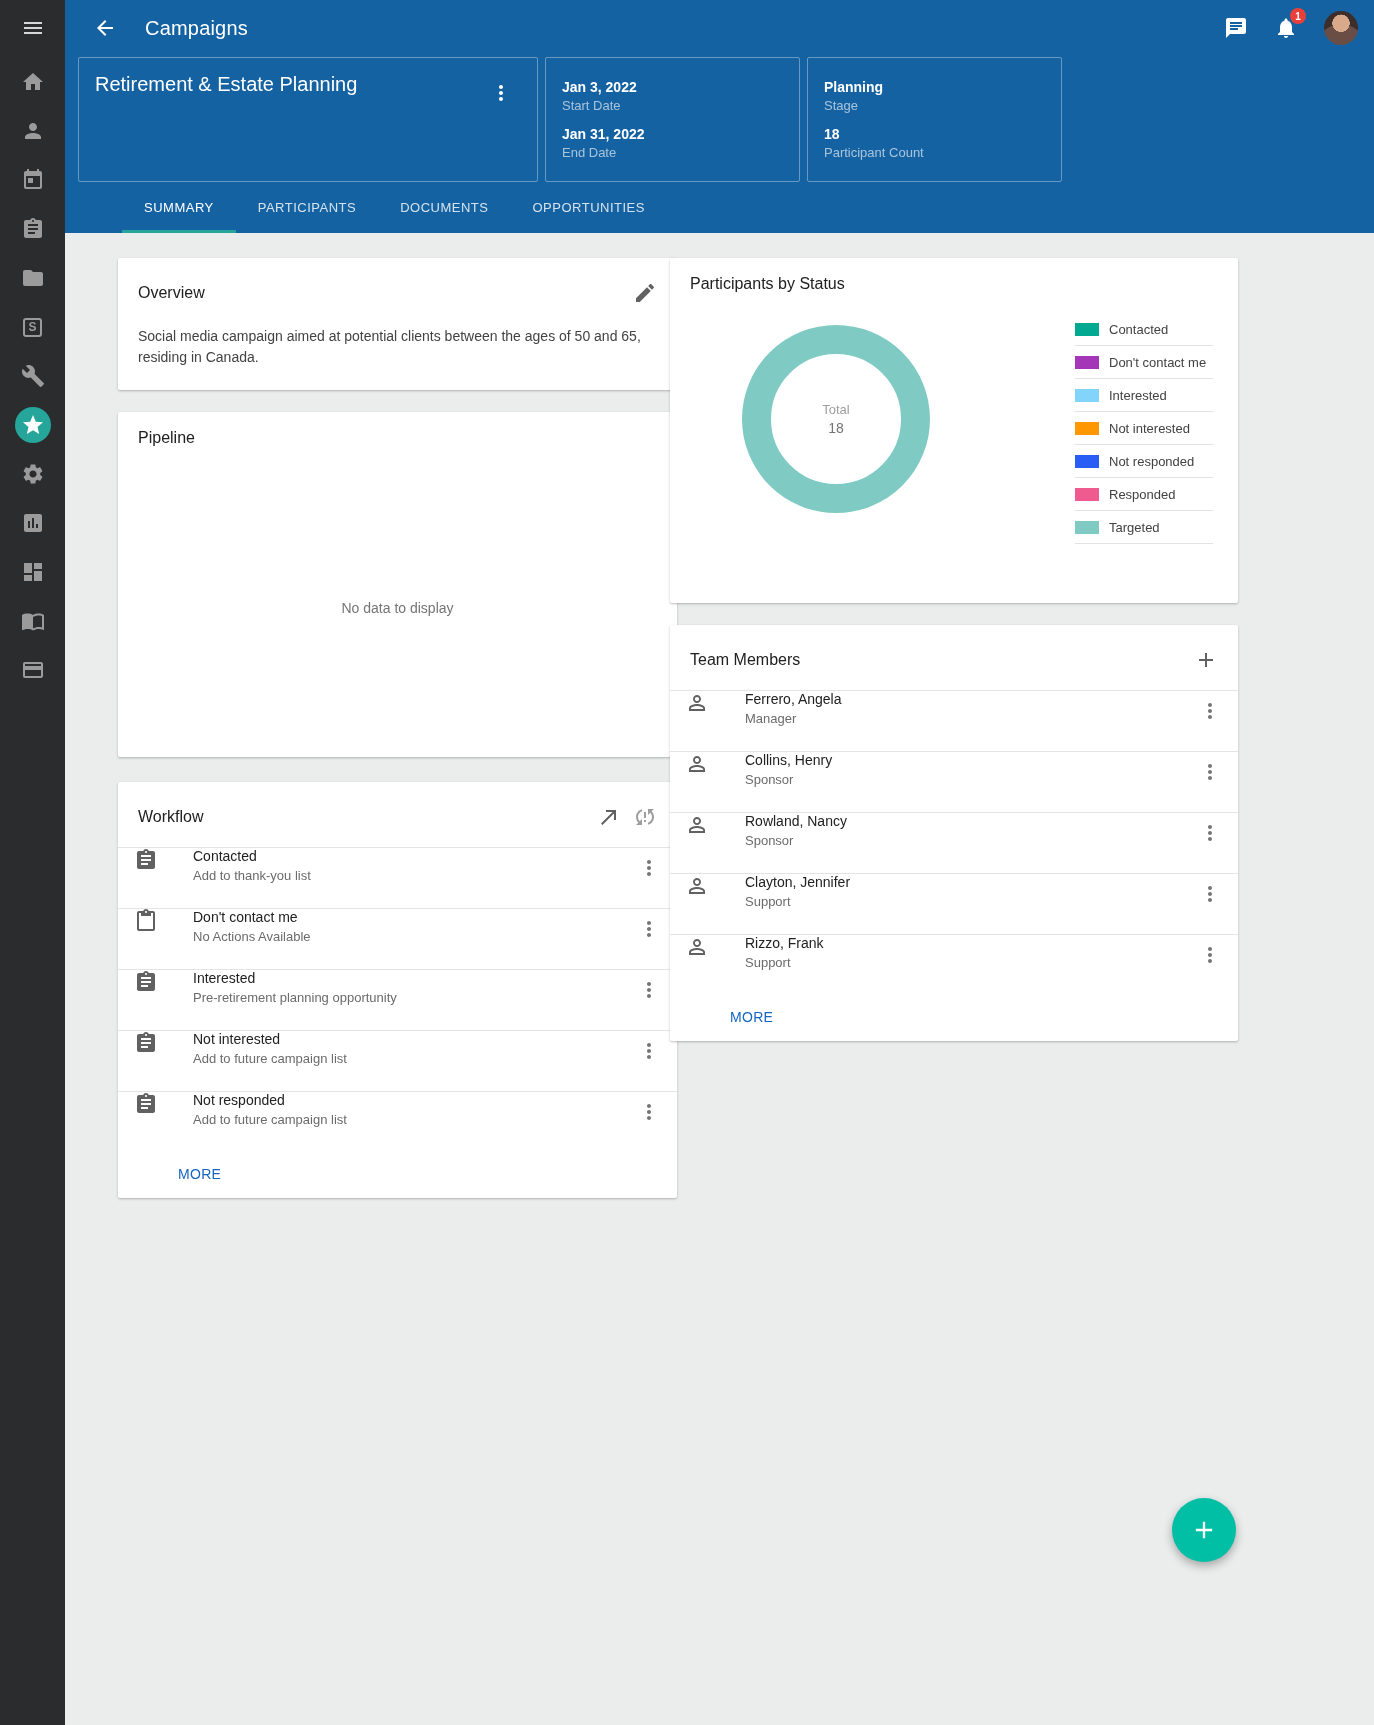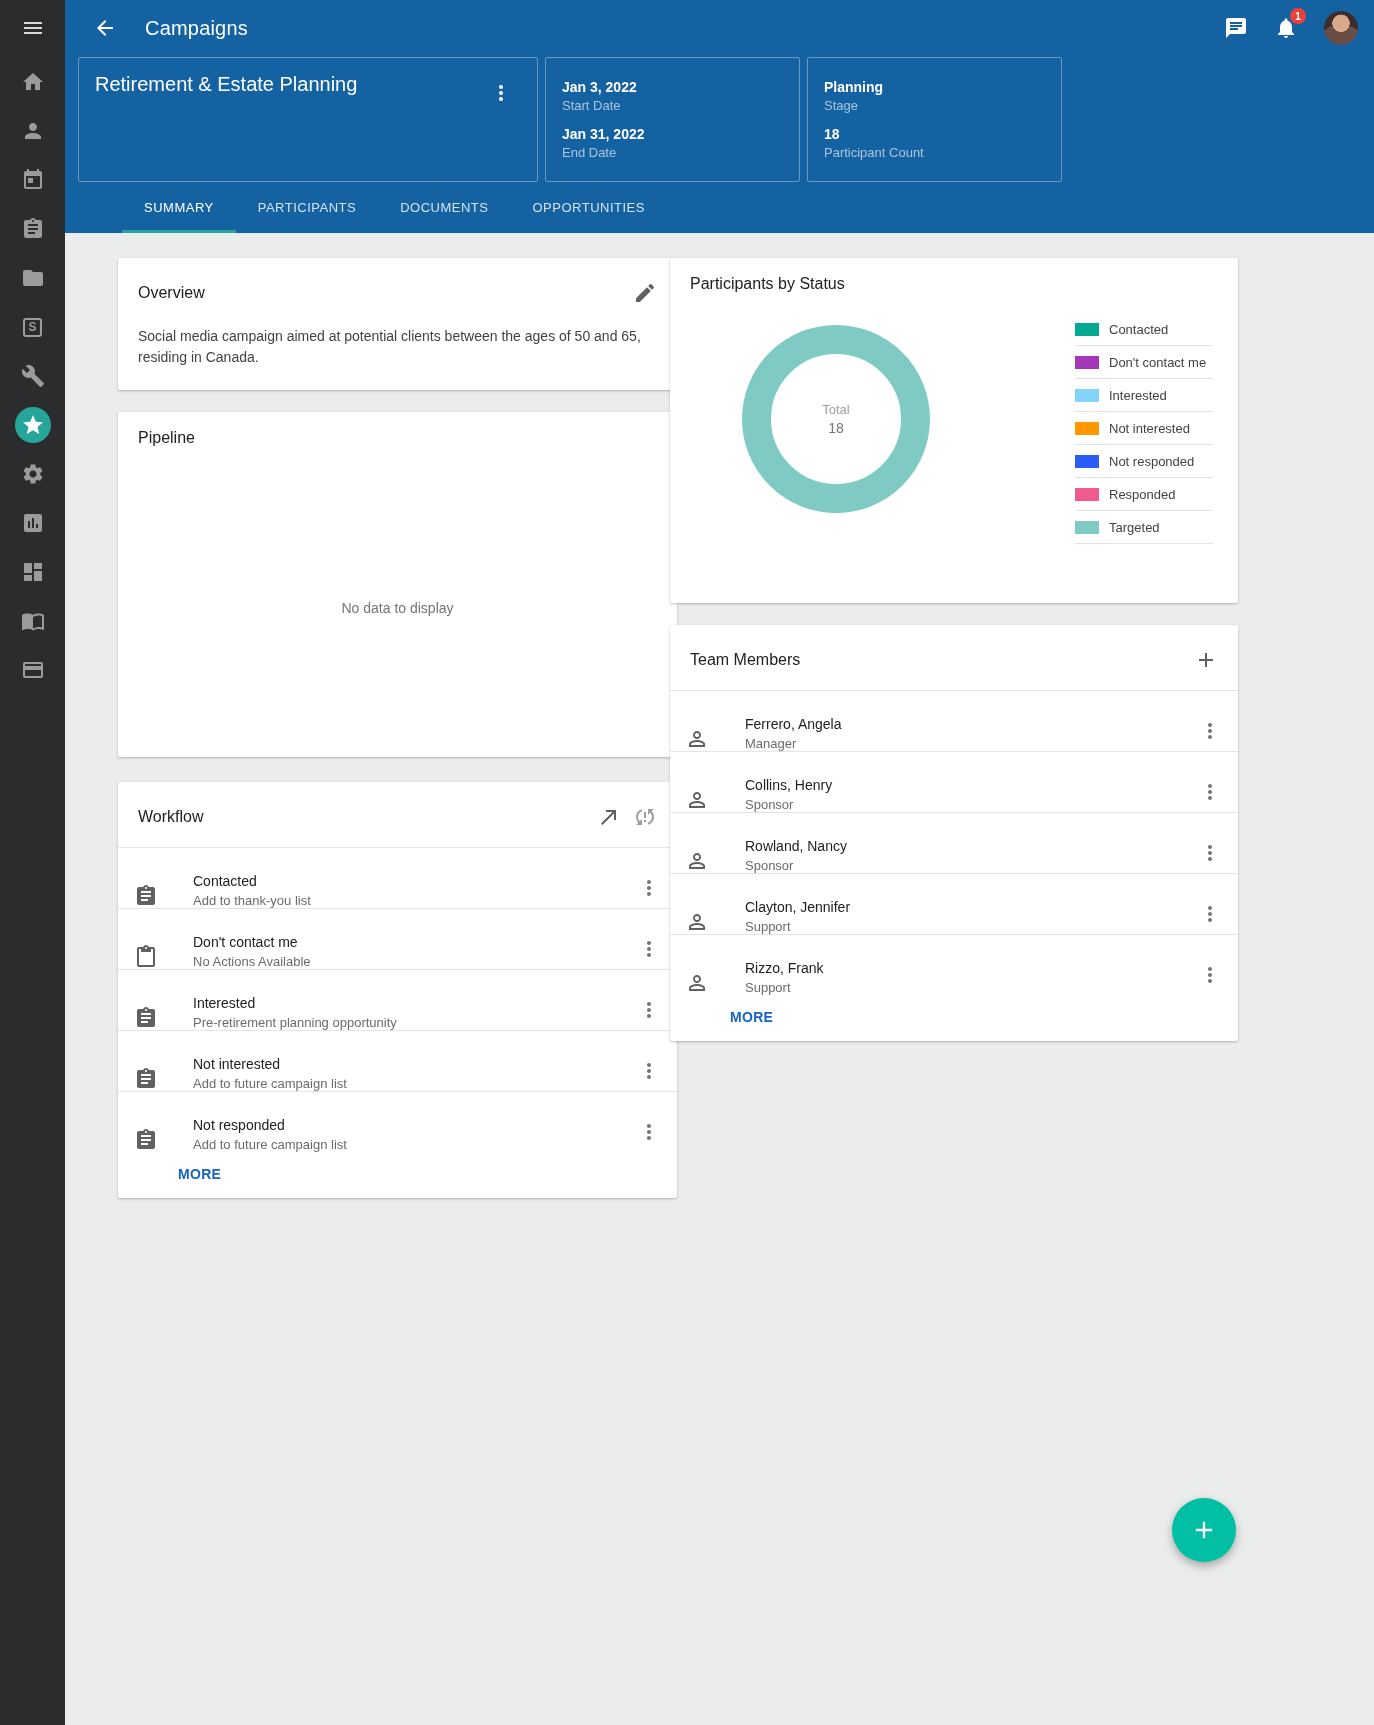--- a/index.html
+++ b/index.html
@@ -77,30 +77,30 @@
   .card-header { display: flex; align-items: center; padding: 17px 14px 12px 20px; }
   .card-title { font-size: 16px; font-weight: 400; color: #212121; flex: 1; }
   .hdr-btn { background: none; border: none; cursor: pointer; color: #616161; padding: 6px; }
   .hdr-btn.dim { color: #9e9e9e; }
   .overview-body { padding: 3px 30px 22px 20px; font-size: 14px; color: #424242; line-height: 21px; }
 
   .pipeline-card { height: 345px; margin-top: 22px; display: flex; flex-direction: column; }
   .pipeline-body { flex: 1; display: flex; align-items: center; justify-content: center; font-size: 14px; color: #757575; }
 
   .list-row {
-    display: flex; align-items: flex-end; height: 61px; padding: 0 8px 0 16px;
+    display: flex; align-items: flex-start; height: 61px; padding: 0 8px 0 16px;
     border-top: 1px solid #e4e4e4;
   }
   .row-icon { color: #616161; width: 24px; }
   .row-text { margin-left: 35px; flex: 1; }
   .row-title { font-size: 14px; color: #212121; }
   .row-sub { font-size: 13px; color: #6b6b6b; margin-top: 4px; }
   .kebab-btn { background: none; border: none; color: #757575; cursor: pointer; padding: 8px; }
   .more-row { padding: 13px 0 15px 28px; }
-  .more-link { font-size: 14px; font-weight: 700; color: #1565c0; letter-spacing: .3px; cursor: pointer; background: none; border: none; padding-left: 32px; }
+  .more-link { font-size: 14px; font-weight: 400; color: #1565c0; letter-spacing: .3px; cursor: pointer; background: none; border: none; padding-left: 32px; }
 
   .workflow-card { margin-top: 25px; }
 
   
   .chart-card { height: 345px; position: relative; }
   .donut {
     position: absolute; left: 72px; top: 67px;
     width: 188px; height: 188px; border: 29px solid #7fcbc4; border-radius: 50%;
     display: flex; flex-direction: column; align-items: center; justify-content: center;
   }

